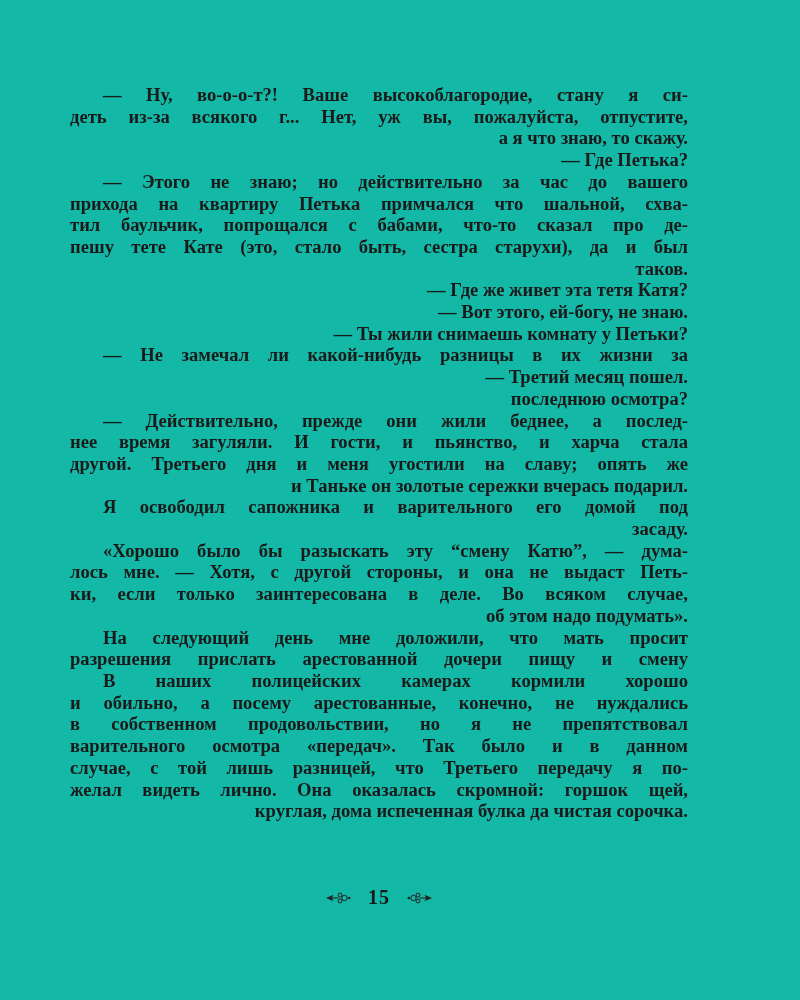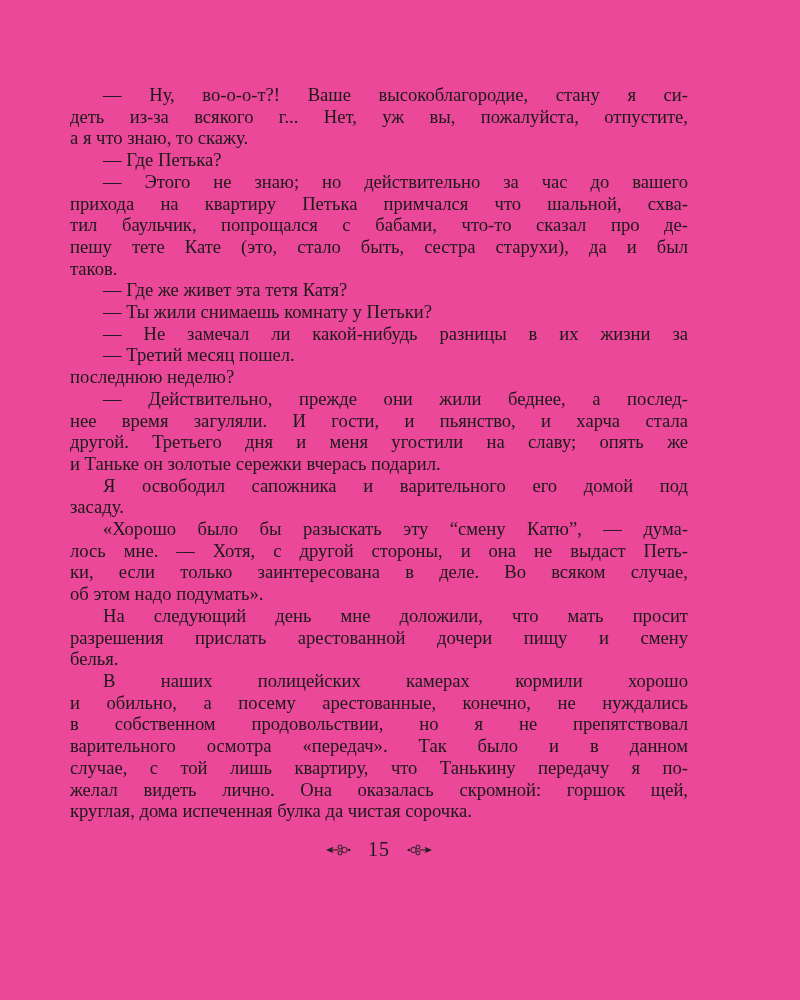--- a/index.html
+++ b/index.html
@@ -10,47 +10,48 @@
   body {
     width: 800px;
     height: 1000px;
     overflow: hidden;
     font-family: "Liberation Serif", "DejaVu Serif", serif;
   }
   .page {
     position: relative;
     width: 800px;
     height: 1000px;
-    background: #ec4899;
+    background: #14b8a6;
     color: #1a1a1a;
+    font-weight: bold;
   }
   .text-block {
     position: absolute;
     left: 70px;
     top: 84px;
     width: 618px;
     font-size: 18.6px;
     line-height: 21.7px;
     color: #1a1a1a;
   }
   .line {
-    text-align: left;
+    text-align: right;
     white-space: normal;
   }
   .line.just {
     text-align: justify;
     text-align-last: justify;
   }
   .line.first {
     text-indent: 33px;
   }
   .footer {
     position: absolute;
     left: 70px;
-    top: 838px;
+    top: 886px;
     width: 618px;
     display: flex;
     align-items: center;
     justify-content: center;
     gap: 16px;
   }
   .page-number {
     font-size: 20px;
     letter-spacing: 1px;
     color: #1a1a1a;
@@ -72,42 +73,42 @@
       <div class="line first just">— Ну, во-о-о-т?! Ваше высокоблагородие, стану я си-</div>
       <div class="line just">деть из-за всякого г... Нет, уж вы, пожалуйста, отпустите,</div>
       <div class="line">а я что знаю, то скажу.</div>
       <div class="line first">— Где Петька?</div>
       <div class="line first just">— Этого не знаю; но действительно за час до вашего</div>
       <div class="line just">прихода на квартиру Петька примчался что шальной, схва-</div>
       <div class="line just">тил баульчик, попрощался с бабами, что-то сказал про де-</div>
       <div class="line just">пешу тете Кате (это, стало быть, сестра старухи), да и был</div>
       <div class="line">таков.</div>
       <div class="line first">— Где же живет эта тетя Катя?</div>
+      <div class="line first">— Вот этого, ей-богу, не знаю.</div>
       <div class="line first">— Ты жили снимаешь комнату у Петьки?</div>
       <div class="line first just">— Не замечал ли какой-нибудь разницы в их жизни за</div>
       <div class="line first">— Третий месяц пошел.</div>
-      <div class="line">последнюю неделю?</div>
+      <div class="line">последнюю осмотра?</div>
       <div class="line first just">— Действительно, прежде они жили беднее, а послед-</div>
       <div class="line just">нее время загуляли. И гости, и пьянство, и харча стала</div>
       <div class="line just">другой. Третьего дня и меня угостили на славу; опять же</div>
       <div class="line">и Таньке он золотые сережки вчерась подарил.</div>
       <div class="line first just">Я освободил сапожника и варительного его домой под</div>
       <div class="line">засаду.</div>
       <div class="line first just">«Хорошо было бы разыскать эту “смену Катю”, — дума-</div>
       <div class="line just">лось мне. — Хотя, с другой стороны, и она не выдаст Петь-</div>
       <div class="line just">ки, если только заинтересована в деле. Во всяком случае,</div>
       <div class="line">об этом надо подумать».</div>
       <div class="line first just">На следующий день мне доложили, что мать просит</div>
       <div class="line just">разрешения прислать арестованной дочери пищу и смену</div>
-      <div class="line">белья.</div>
       <div class="line first just">В наших полицейских камерах кормили хорошо</div>
       <div class="line just">и обильно, а посему арестованные, конечно, не нуждались</div>
       <div class="line just">в собственном продовольствии, но я не препятствовал</div>
       <div class="line just">варительного осмотра «передач». Так было и в данном</div>
-      <div class="line just">случае, с той лишь квартиру, что Танькину передачу я по-</div>
+      <div class="line just">случае, с той лишь разницей, что Третьего передачу я по-</div>
       <div class="line just">желал видеть лично. Она оказалась скромной: горшок щей,</div>
       <div class="line">круглая, дома испеченная булка да чистая сорочка.</div>
     </div>
 
   <div class="footer">
     <span class="fleuron">
       <svg width="26" height="14" viewBox="0 0 26 14" aria-hidden="true">
         <g fill="#222222" stroke="#222222">
           <path d="M0 7 L7.5 3.8 L5.8 7 L7.5 10.2 Z" stroke="none"></path>
           <line x1="5.5" y1="7" x2="12.5" y2="7" stroke-width="1.1"></line>

